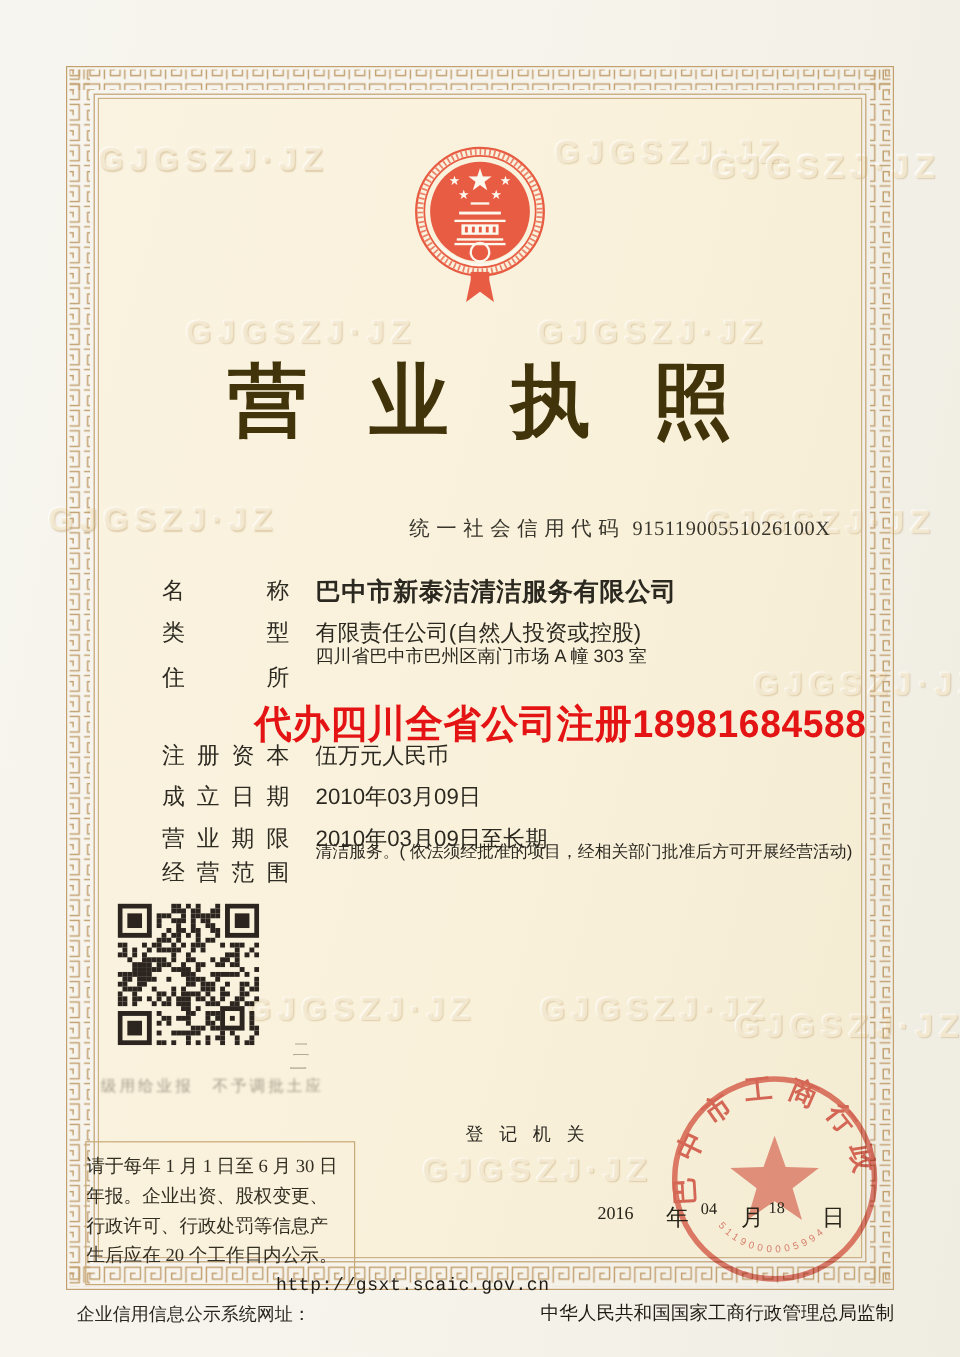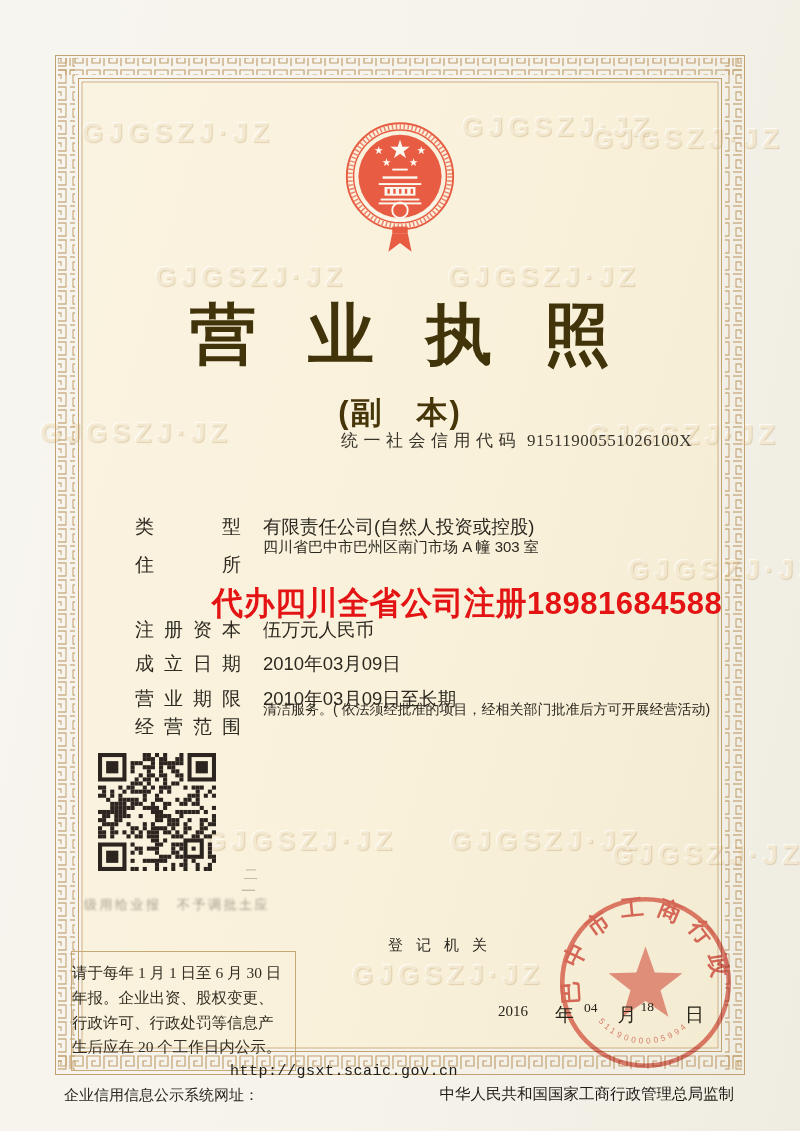--- a/index.html
+++ b/index.html
@@ -101,21 +101,21 @@
   .d-month{font-size:13.5px;top:1px;margin-left:6px;}
   .d-u2{font-size:19px;top:10px;margin-left:16px;}
   .d-day{font-size:13.5px;top:0px;margin-left:0px;}
   .d-u3{font-size:19px;top:10px;margin-left:27px;}
   .footer-url{
     position:absolute;left:230px;top:1063px;
     font-family:"Liberation Mono", monospace;
     font-size:15px;color:#1d1a14;letter-spacing:0.5px;
   }
   .footer-left{position:absolute;left:64px;top:1086px;font-size:15px;color:#2a2620;}
-  .footer-right{position:absolute;right:66px;top:1084px;font-size:15.5px;color:#1f1c15;}
+  .footer-right{position:absolute;right:55px;top:1084px;font-size:15.5px;color:#1f1c15;}
 </style>
 </head>
 <body>
 
 <div class="page">
 
   <div class="inner-paper"></div>
 
   <span class="wm" style="left:82px;top:118px">GJGSZJ·JZ</span>
   <span class="wm" style="left:462px;top:112px">GJGSZJ·JZ</span>
@@ -181,25 +181,28 @@
       <circle cx="60" cy="99" r="8"></circle>
       <path d="M22,90 Q40,110 60,110 Q80,110 98,90"></path>
     </g>
     <g fill="#e75c43">
       <rect x="52" y="116" width="16" height="7"></rect>
       <path d="M52,123 L48,142 L60,133 L72,142 L68,123 Z"></path>
     </g>
   </svg>
 
   <h1 class="title">营业执照</h1>
-  <div class="subtitle">(副　本)</div>
   <div class="codeline">
     <span class="cl-label">统一社会信用代码</span><span class="cl-code">91511900551026100X</span>
   </div>
 
+  <div class="field-row row-name" style="top:479px">
+    <div class="f-label">名称</div>
+    <div class="f-value">巴中市新泰洁清洁服务有限公司</div>
+  </div>
   <div class="field-row" style="top:514px">
     <div class="f-label">类型</div>
     <div class="f-value">有限责任公司(自然人投资或控股)</div>
   </div>
   <div class="field-row row-addr" style="top:540px">
     <div class="f-label">住所</div>
     <div class="f-value">四川省巴中市巴州区南门市场 A 幢 303 室</div>
   </div>
   <div class="field-row" style="top:617px">
     <div class="f-label">注册资本</div>

